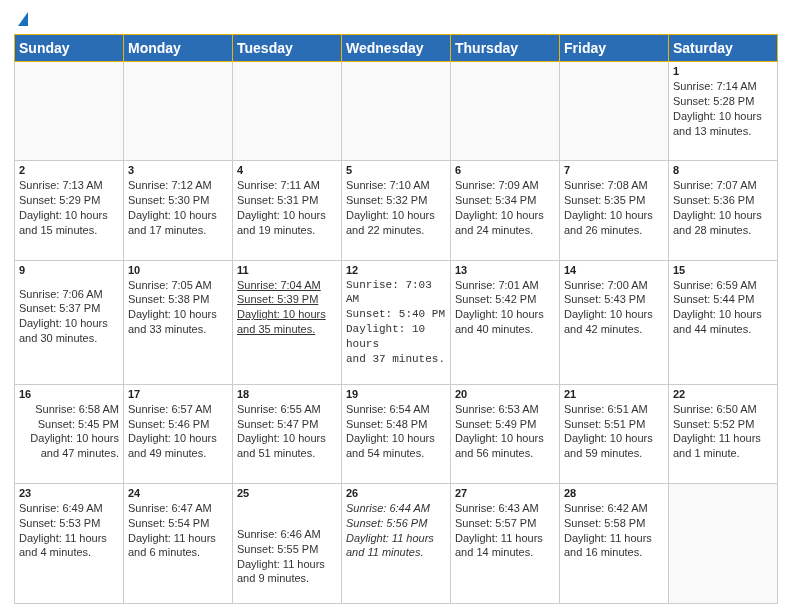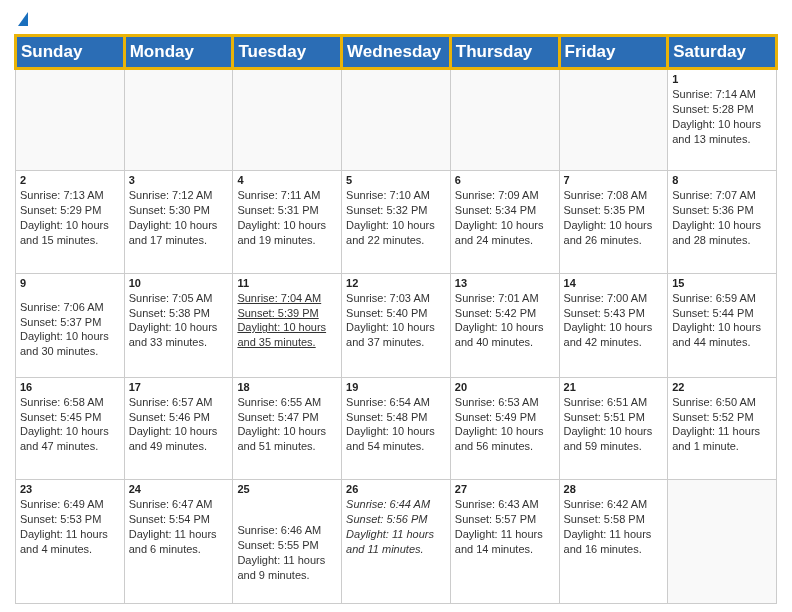--- a/index.html
+++ b/index.html
@@ -57,24 +57,24 @@
     .calendar {
       flex: 1;
       border: 1px solid #ccc;
       border-collapse: collapse;
       width: 100%;
       table-layout: fixed;
     }
     .calendar thead tr th {
       background: #2b6db5;
       color: #fff;
-      font-size: 17px;
+      font-size: 14px;
       padding: 5px 4px;
       text-align: left;
-      border: 3px solid #eab308;
+      border: 1px solid #eab308;
     }
     .calendar tbody tr td {
       border: 1px solid #ccc;
       vertical-align: top;
       padding: 3px 4px;
       font-size: 9.5px;
       color: #333;
       height: 88px;
     }
     .day-num {
@@ -209,21 +209,21 @@
           </td>
           <td>
             <span class="day-num">11</span>
             <div class="cell-text" style="white-space: pre-line; text-decoration: underline;">Sunrise: 7:04 AM
 Sunset: 5:39 PM
 Daylight: 10 hours
 and 35 minutes.</div>
           </td>
           <td>
             <span class="day-num">12</span>
-            <div class="cell-text" style="white-space: pre-line;">Sunrise: 7:03 AM
+            <div class="cell-text" style="white-space: pre-line; font-family: Liberation Mono, monospace;">Sunrise: 7:03 AM
 Sunset: 5:40 PM
 Daylight: 10 hours
 and 37 minutes.</div>
           </td>
           <td>
             <span class="day-num">13</span>
             <div class="cell-text" style="white-space: pre-line;">Sunrise: 7:01 AM
 Sunset: 5:42 PM
 Daylight: 10 hours
 and 40 minutes.</div>
@@ -239,21 +239,21 @@
             <span class="day-num">15</span>
             <div class="cell-text" style="white-space: pre-line;">Sunrise: 6:59 AM
 Sunset: 5:44 PM
 Daylight: 10 hours
 and 44 minutes.</div>
           </td>
         </tr>
         <tr>
           <td>
             <span class="day-num">16</span>
-            <div class="cell-text" style="white-space: pre-line;">Sunrise: 6:58 AM
+            <div class="cell-text" style="white-space: pre-line; text-align: right;">Sunrise: 6:58 AM
 Sunset: 5:45 PM
 Daylight: 10 hours
 and 47 minutes.</div>
           </td>
           <td>
             <span class="day-num">17</span>
             <div class="cell-text" style="white-space: pre-line;">Sunrise: 6:57 AM
 Sunset: 5:46 PM
 Daylight: 10 hours
 and 49 minutes.</div>

